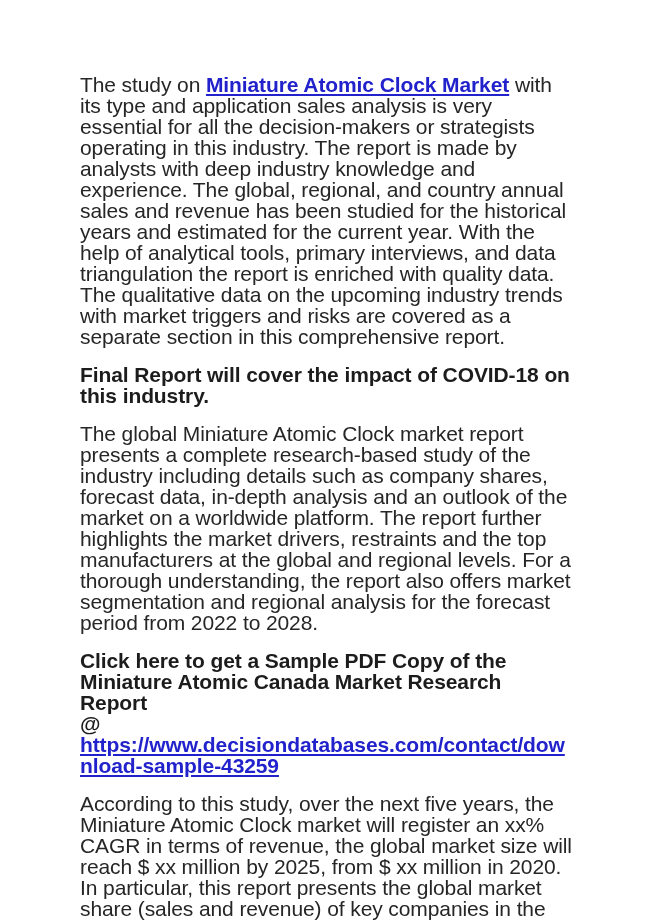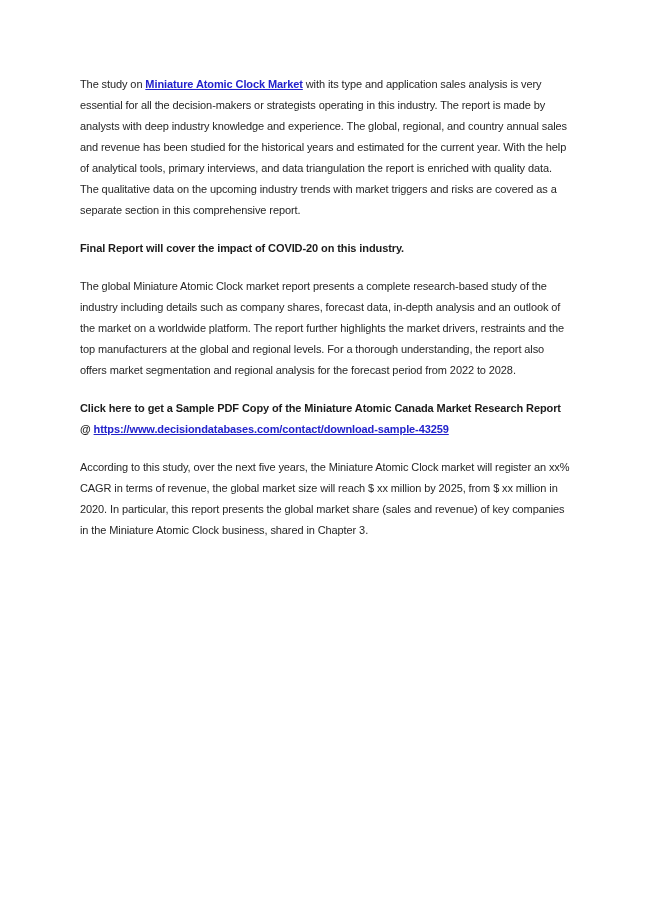--- a/index.html
+++ b/index.html
@@ -8,21 +8,21 @@
     background: #ffffff;
   }
   .page {
     position: relative;
     width: 650px;
     height: 920px;
     background: #ffffff;
     box-sizing: border-box;
     padding: 74px 78px 0 80px;
     font-family: "Liberation Sans", sans-serif;
-    font-size: 11px;
+    font-size: 21px;
     line-height: 21px;
     color: #262626;
     letter-spacing: -0.1px;
     overflow: hidden;
   }
   .para {
     margin: 0 0 17px 0;
     overflow-wrap: break-word;
   }
   .bold {
@@ -36,21 +36,21 @@
     cursor: pointer;
   }
 </style>
 </head>
 <body>
 
 <div class="page">
 
   <p class="para"><span>The study on </span><a class="doclink">Miniature Atomic Clock Market</a><span> with its type and application sales analysis is very essential for all the decision-makers or strategists operating in this industry. The report is made by analysts with deep industry knowledge and experience. The global, regional, and country annual sales and revenue has been studied for the historical years and estimated for the current year. With the help of analytical tools, primary interviews, and data triangulation the report is enriched with quality data. The qualitative data on the upcoming industry trends with market triggers and risks are covered as a separate section in this comprehensive report.</span></p>
 
-  <p class="para bold">Final Report will cover the impact of COVID-20 on this industry.</p>
+  <p class="para bold">Final Report will cover the impact of COVID-18 on this industry.</p>
 
   <p class="para">The global Miniature Atomic Clock market report presents a complete research-based study of the industry including details such as company shares, forecast data, in-depth analysis and an outlook of the market on a worldwide platform. The report further highlights the market drivers, restraints and the top manufacturers at the global and regional levels. For a thorough understanding, the report also offers market segmentation and regional analysis for the forecast period from 2022 to 2028.</p>
 
   <p class="para bold"><span>Click here to get a Sample PDF Copy of the Miniature Atomic Canada Market Research Report</span><br><span>@ </span><a class="doclink">https://www.decisiondatabases.com/contact/download-sample-43259</a></p>
 
   <p class="para">According to this study, over the next five years, the Miniature Atomic Clock market will register an xx% CAGR in terms of revenue, the global market size will reach $ xx million by 2025, from $ xx million in 2020. In particular, this report presents the global market share (sales and revenue) of key companies in the Miniature Atomic Clock business, shared in Chapter 3.</p>
 
 
 </div>
 

